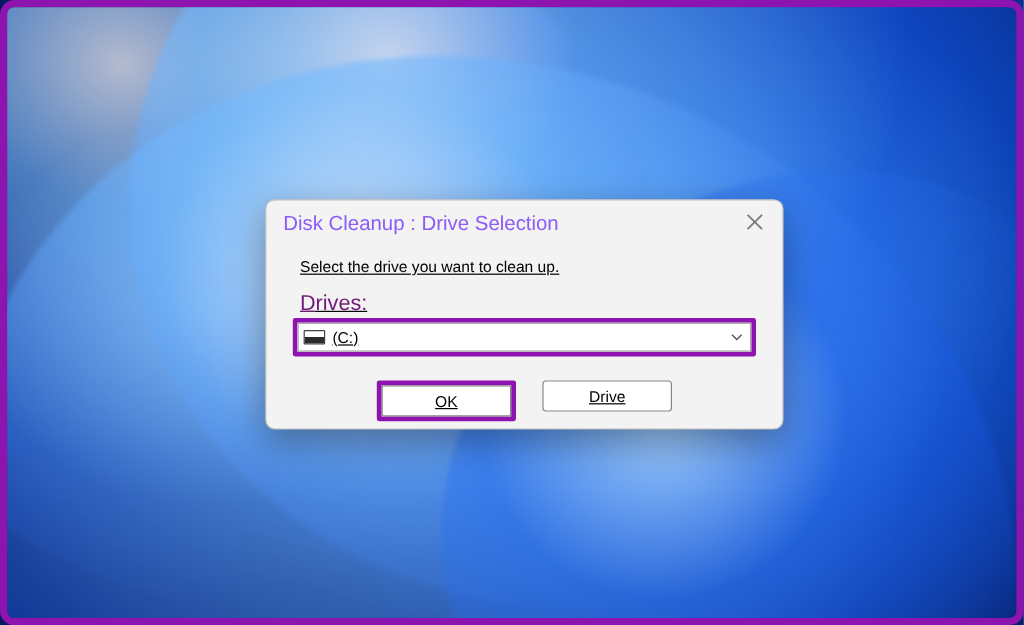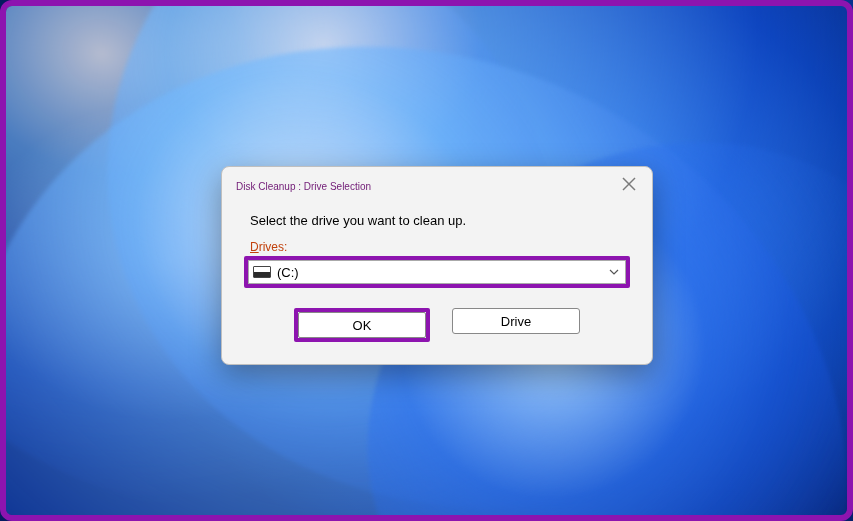--- a/index.html
+++ b/index.html
@@ -45,45 +45,46 @@
     box-shadow: 0 10px 30px rgba(0,0,0,0.35);
     overflow: hidden;
   }
   .titlebar {
     display: flex;
     align-items: center;
     justify-content: space-between;
     padding: 10px 14px 6px 14px;
   }
   .title {
-    color: #701a75;
-    font-size: 10px;
+    color: #8b5cf6;
+    font-size: 17px;
   }
   .close {
     width: 18px;
     height: 18px;
     display: flex;
     align-items: center;
     justify-content: center;
     color: #7a7a7a;
     cursor: pointer;
   }
   .close svg { width: 14px; height: 14px; stroke: #7a7a7a; stroke-width: 1.5; }
 
   .body {
-    padding: 2px 22px 16px 22px;
+    padding: 2px 22px 0 22px;
+    text-decoration: underline;
   }
   .instruction {
     font-size: 13px;
     color: #000;
     margin: 10px 0 12px 6px;
   }
   .label {
-    font-size: 12px;
-    color: #c2410c;
+    font-size: 18px;
+    color: #701a75;
     margin: 0 0 2px 6px;
   }
   .label .u { text-decoration: underline; }
 
   .combo-wrap {
     border: 4px solid #8d14af;
     border-radius: 2px;
     padding: 0;
     margin-bottom: 16px;
   }
@@ -114,21 +115,21 @@
   }
   .combo-caret svg { width: 10px; height: 10px; display:block; }
 
   .buttons {
     display: flex;
     justify-content: center;
     gap: 22px;
     padding: 4px 0 6px 0;
   }
   .btn {
-    width: 128px;
+    width: 108px;
     height: 26px;
     background: #fff;
     border: 1px solid #888;
     border-radius: 3px;
     font-size: 13px;
     display: flex;
     align-items: center;
     justify-content: center;
     cursor: pointer;
     box-sizing: border-box;

